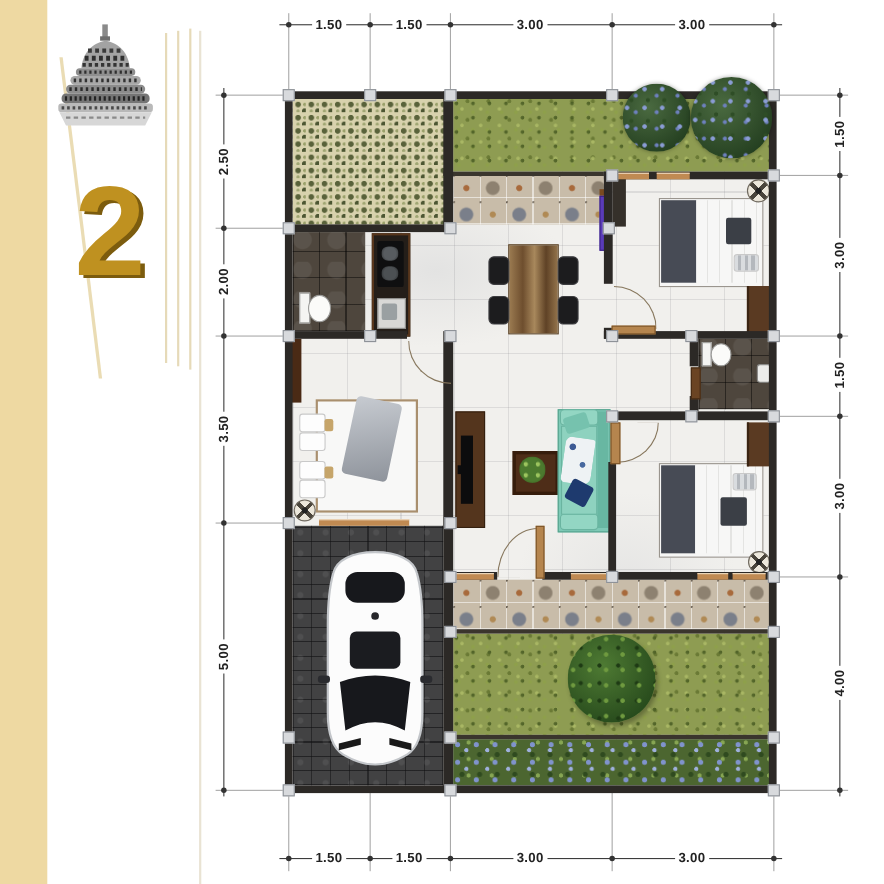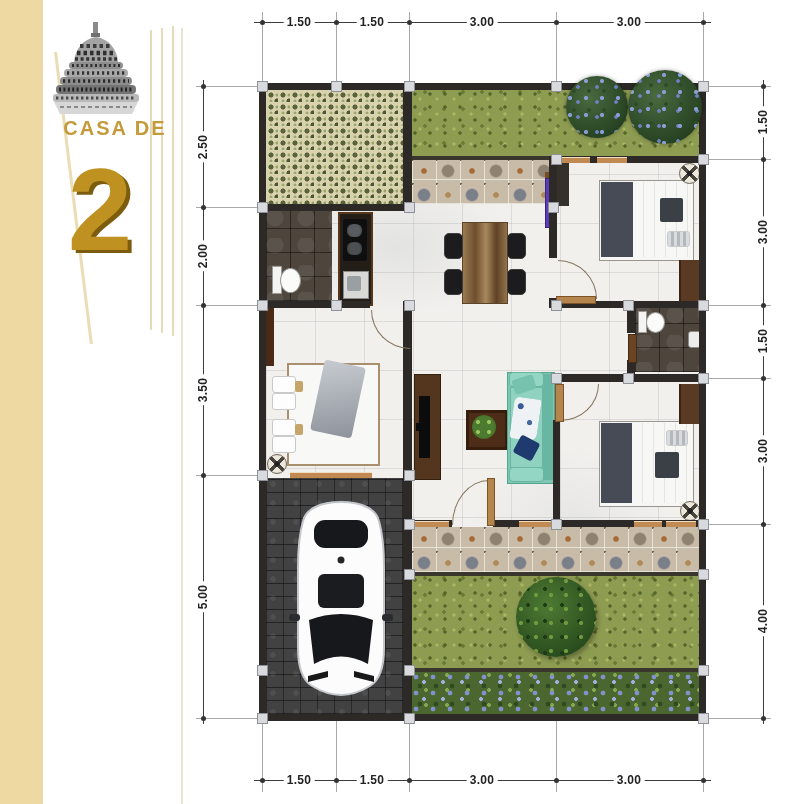--- a/index.html
+++ b/index.html
@@ -127,21 +127,20 @@
     <rect x="10" y="55" width="72" height="8" rx="4" fill="#8c8c8c"></rect>
     <line x1="13" y1="59" x2="79" y2="59" stroke="#2c2c2c" stroke-width="3.4" stroke-dasharray="2.2 2.8"></line>
     <rect x="6" y="63" width="80" height="9" rx="4" fill="#757575"></rect>
     <line x1="9" y1="67.5" x2="83" y2="67.5" stroke="#242424" stroke-width="4" stroke-dasharray="2 2.4"></line>
     <rect x="3" y="72" width="86" height="8" rx="3" fill="#b9b9b9"></rect>
     <line x1="6" y1="76" x2="86" y2="76" stroke="#4a4a4a" stroke-width="3" stroke-dasharray="2.4 2.6"></line>
     <path d="M4,80 L88,80 L82,92 L10,92 Z" fill="#d7d7d7"></path>
     <line x1="10" y1="85" x2="82" y2="85" stroke="#8a8a8a" stroke-width="2" stroke-dasharray="4 3"></line>
   </svg>
 
-  <div class="abs brand-text" id="brand-line1">CASA DE</div>
   <div class="abs brand-text" id="brand-number">2</div>
 
   <div class="abs floor" style="left:266px;top:90px;width:434px;height:624px;z-index:10"></div>
   <div class="abs paving" style="left:266px;top:90px;width:140px;height:114px;z-index:12"></div>
   <div class="abs grass" style="left:412px;top:90px;width:288px;height:66px;z-index:12"></div>
   <div class="abs tiles" style="left:412px;top:159px;width:137px;height:45px;z-index:12"></div>
   <div class="abs bathfloor" style="left:266px;top:211px;width:66px;height:90px;z-index:12"></div>
   <div class="abs bathfloor" style="left:635px;top:308px;width:65px;height:64px;z-index:12"></div>
   <div class="abs carportpav" style="left:266px;top:478px;width:137px;height:236px;z-index:12"></div>
   <div class="abs tiles" style="left:412px;top:527px;width:288px;height:45px;z-index:12"></div>

